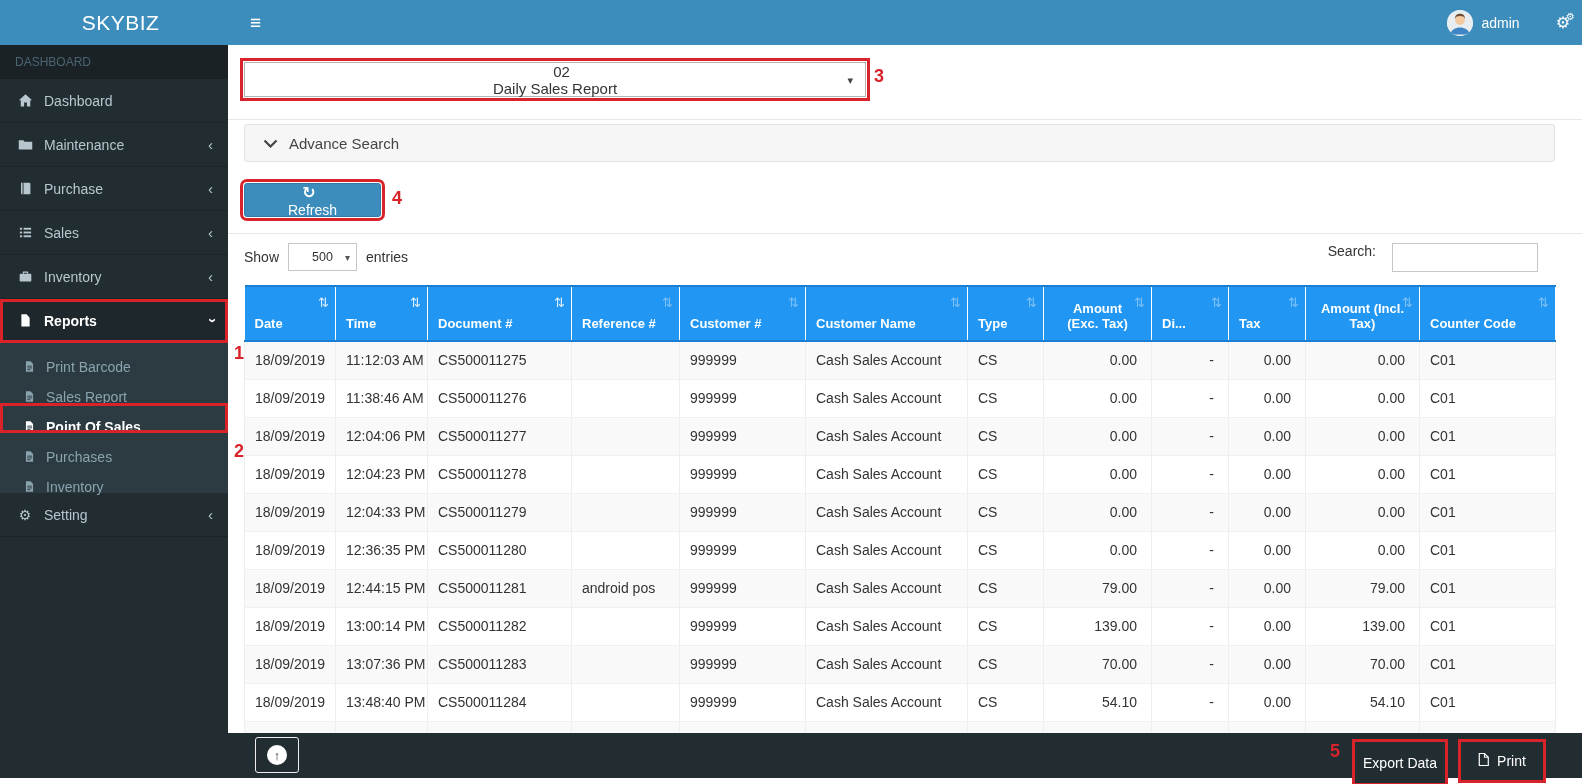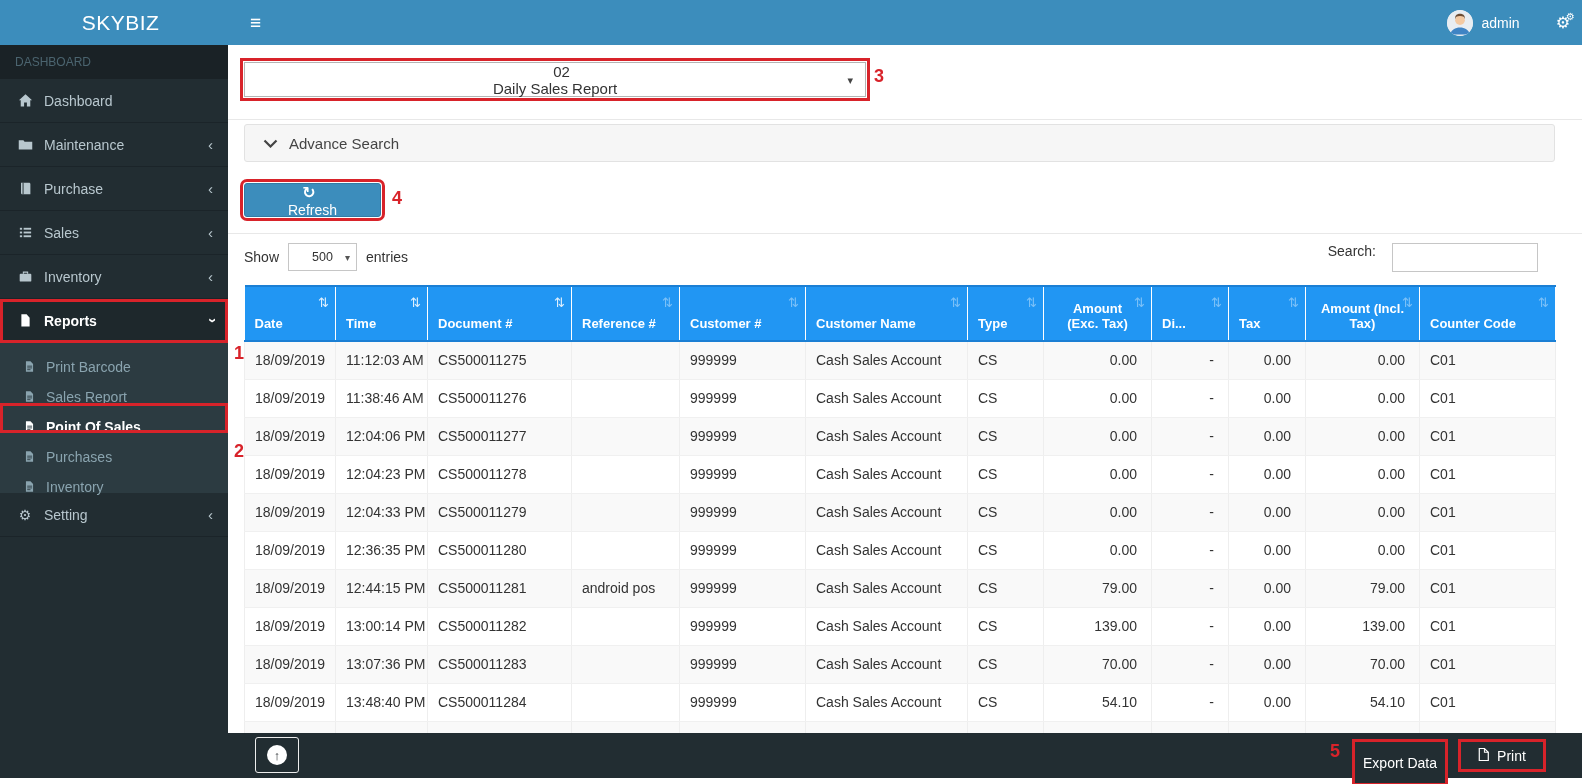--- a/index.html
+++ b/index.html
@@ -93,21 +93,21 @@
 
   
   #footer{position:absolute;left:0;top:733px;width:1582px;height:45px;background:var(--dark);z-index:10;}
   #up-btn{position:absolute;left:255px;top:4px;width:44px;height:36px;background:var(--dark);
     border:1px solid #ededed;border-radius:3px;display:flex;align-items:center;justify-content:center;cursor:pointer;}
   #up-btn .circ{width:20px;height:20px;border-radius:50%;background:#fff;color:#24292c;font-size:13px;
     font-weight:bold;display:flex;align-items:center;justify-content:center;line-height:1;}
   #export-btn{position:absolute;left:1352px;top:6px;width:96px;height:47px;background:var(--dark);color:#fff;
     border:3px solid var(--red);font-size:14px;display:flex;align-items:center;justify-content:center;
     cursor:pointer;font-family:inherit;}
-  #print-btn{position:absolute;left:1458px;top:6px;width:88px;height:33px;background:var(--dark);color:#fff;
+  #print-btn{position:absolute;left:1458px;top:6px;width:88px;height:44px;background:var(--dark);color:#fff;
     border:3px solid var(--red);font-size:14px;display:flex;align-items:center;justify-content:center;
     gap:7px;cursor:pointer;font-family:inherit;}
 
   
   .ann-in{outline:3px solid var(--red);outline-offset:-3px;}
   .ann-out{outline:3px solid var(--red);outline-offset:1px;flex-direction:column;}
   .ann-num{position:absolute;color:var(--red);font-size:18px;font-weight:bold;z-index:30;}
   #ann1{left:234px;top:343px;} #ann2{left:234px;top:441px;} #ann3{left:874px;top:66px;}
   #ann4{left:392px;top:188px;} #ann5{left:1330px;top:741px;}
 </style>

